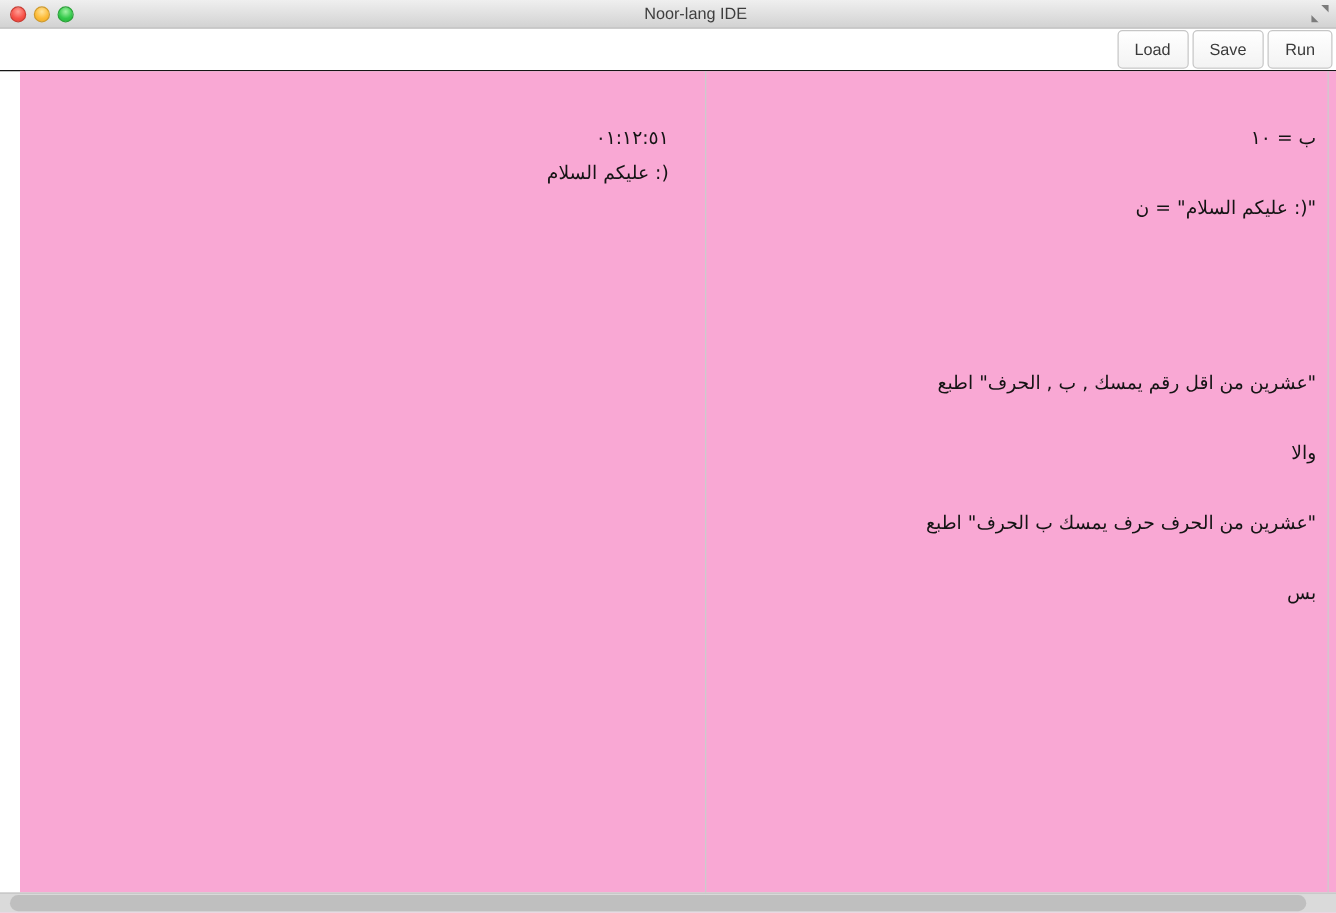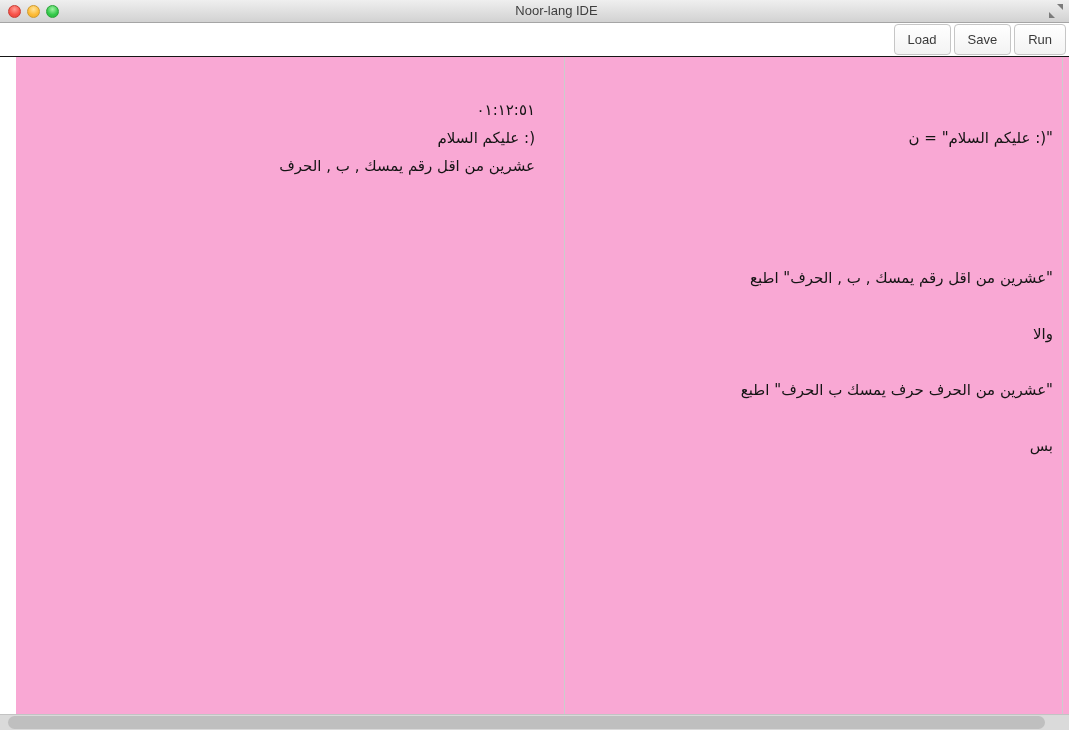--- a/index.html
+++ b/index.html
@@ -80,23 +80,23 @@
     <div class="tb-btn">Load</div>
     <div class="tb-btn">Save</div>
     <div class="tb-btn">Run</div>
   </div>
 </div>
 
 <div class="main">
   <div class="pane output-pane">
       <div class="tline" dir="ltr"><bdi dir="rtl">٠١</bdi><span dir="ltr" class="n">:</span><bdi dir="rtl">١٢</bdi><span dir="ltr" class="n">:</span><bdi dir="rtl">٥١</bdi></div>
       <div class="tline" dir="ltr"><bdi dir="rtl">السلام</bdi> <bdi dir="rtl">عليكم</bdi> <span dir="ltr" class="n">:)</span></div>
-      <div class="tline" dir="ltr"><bdi dir="rtl">الحرف</bdi> <span dir="ltr" class="n">,</span> <bdi dir="rtl">ب</bdi> <span dir="ltr" class="n">,</span> <bdi dir="rtl">يمسك</bdi> <bdi dir="rtl">رقم</bdi> <bdi dir="rtl">اقل</bdi> <bdi dir="rtl">من</bdi> <bdi dir="rtl">عشرين</bdi></div>
     </div>
   <div class="pane code-pane">
+      <div class="tline" dir="ltr"><bdi dir="rtl">١٠</bdi> <span dir="ltr" class="n">=</span> <bdi dir="rtl">ب</bdi></div>
       <div class="tline" dir="ltr">&nbsp;</div>
       <div class="tline" dir="ltr"><bdi dir="rtl">ن</bdi> <span dir="ltr" class="n">=</span> <span dir="ltr" class="n">"</span><bdi dir="rtl">السلام</bdi> <bdi dir="rtl">عليكم</bdi> <span dir="ltr" class="n">:)"</span></div>
       <div class="tline" dir="ltr">&nbsp;</div>
       <div class="tline" dir="ltr">&nbsp;</div>
       <div class="tline" dir="ltr">&nbsp;</div>
       <div class="tline" dir="ltr">&nbsp;</div>
       <div class="tline" dir="ltr"><bdi dir="rtl">اطبع</bdi> <span dir="ltr" class="n">"</span><bdi dir="rtl">الحرف</bdi> <span dir="ltr" class="n">,</span> <bdi dir="rtl">ب</bdi> <span dir="ltr" class="n">,</span> <bdi dir="rtl">يمسك</bdi> <bdi dir="rtl">رقم</bdi> <bdi dir="rtl">اقل</bdi> <bdi dir="rtl">من</bdi> <bdi dir="rtl">عشرين</bdi><span dir="ltr" class="n">"</span></div>
       <div class="tline" dir="ltr">&nbsp;</div>
       <div class="tline" dir="ltr"><bdi dir="rtl">والا</bdi></div>
       <div class="tline" dir="ltr">&nbsp;</div>

